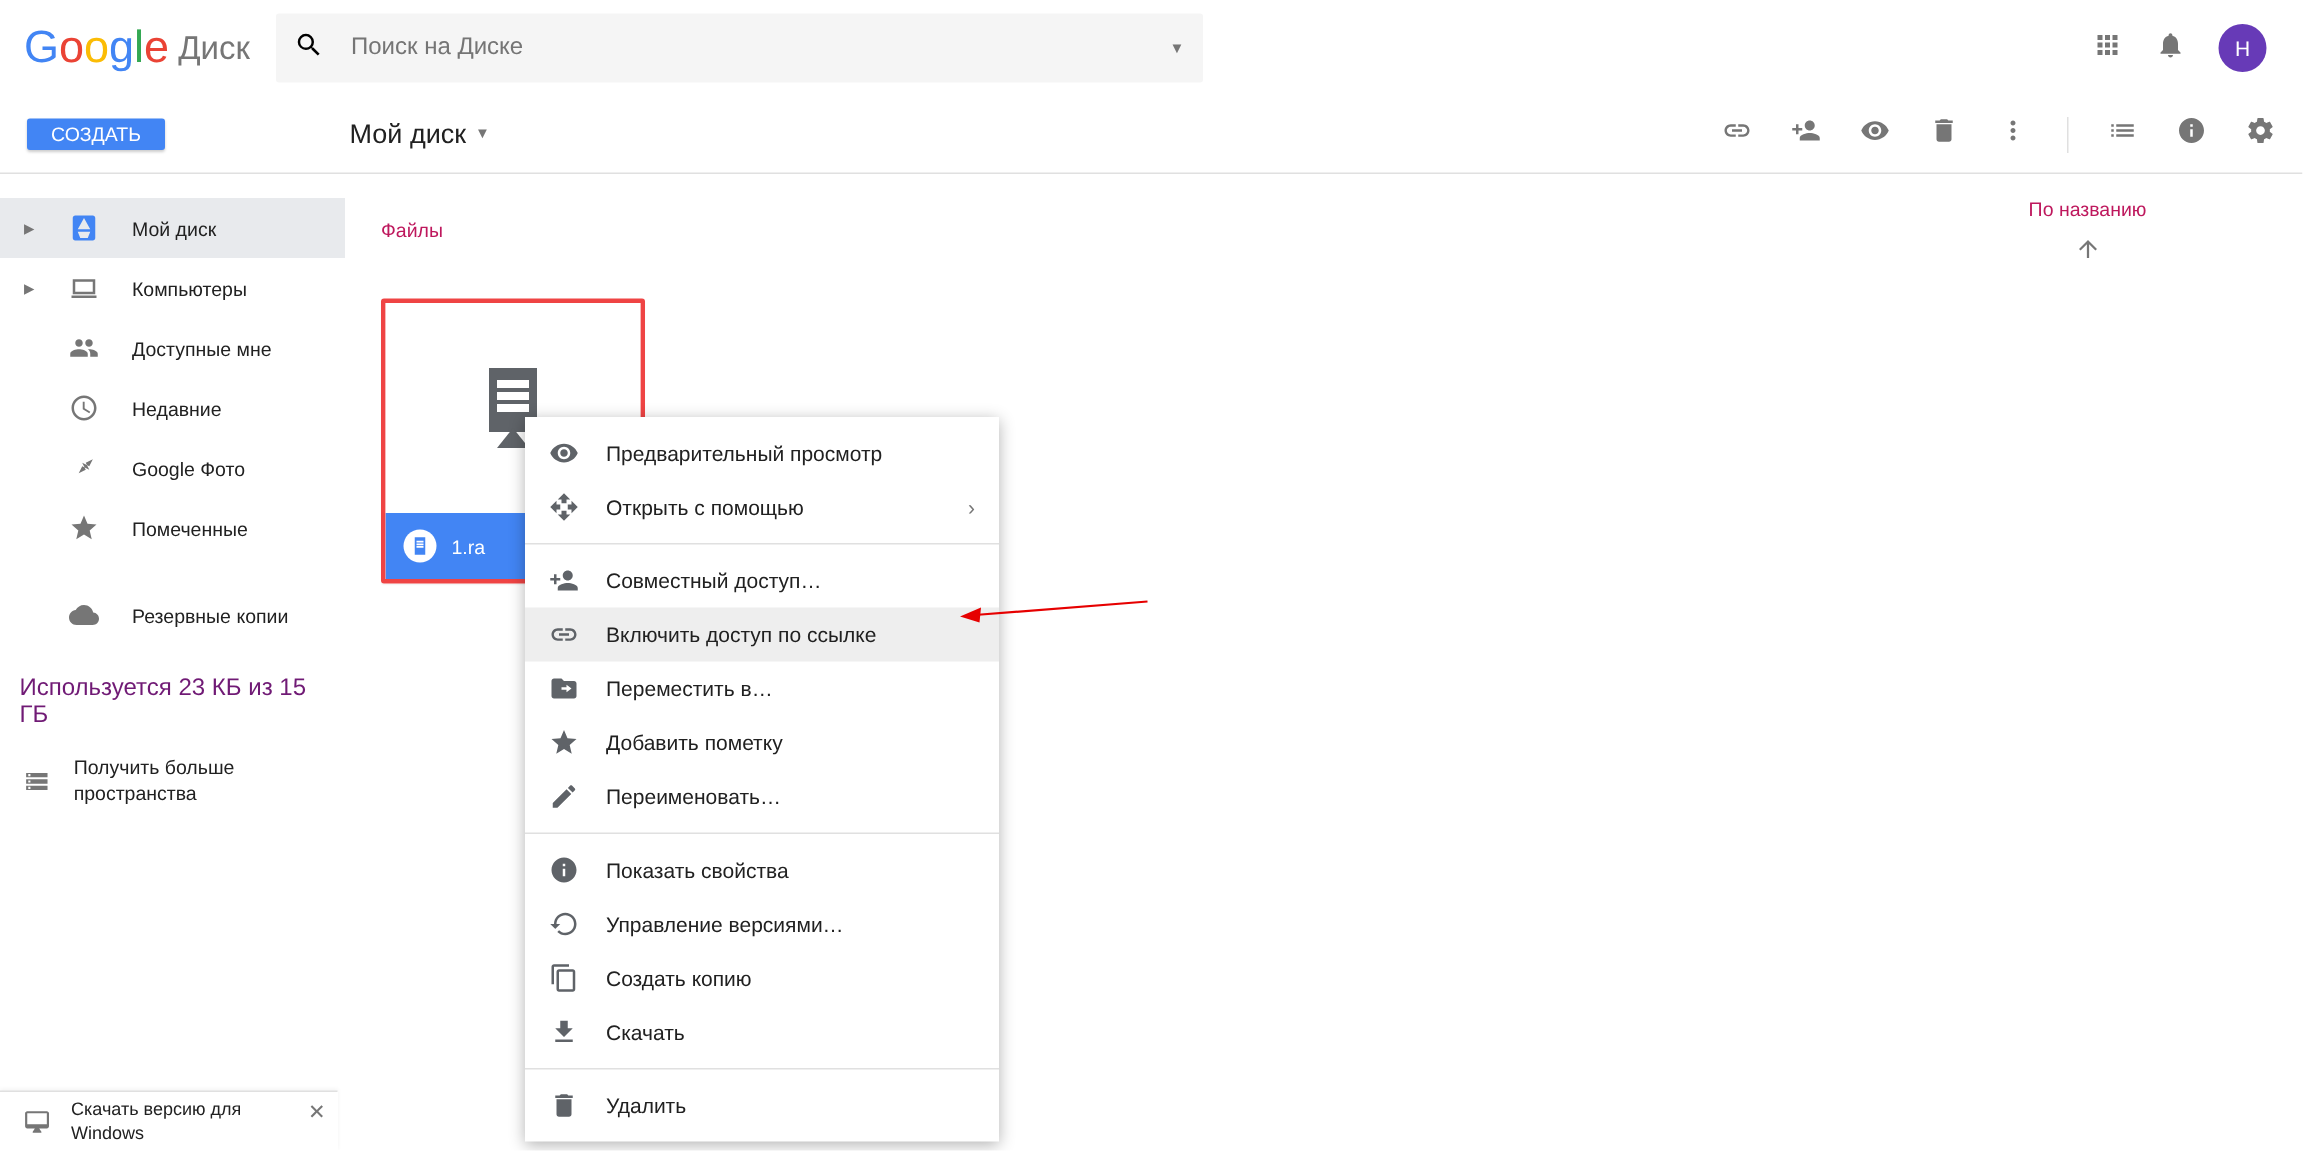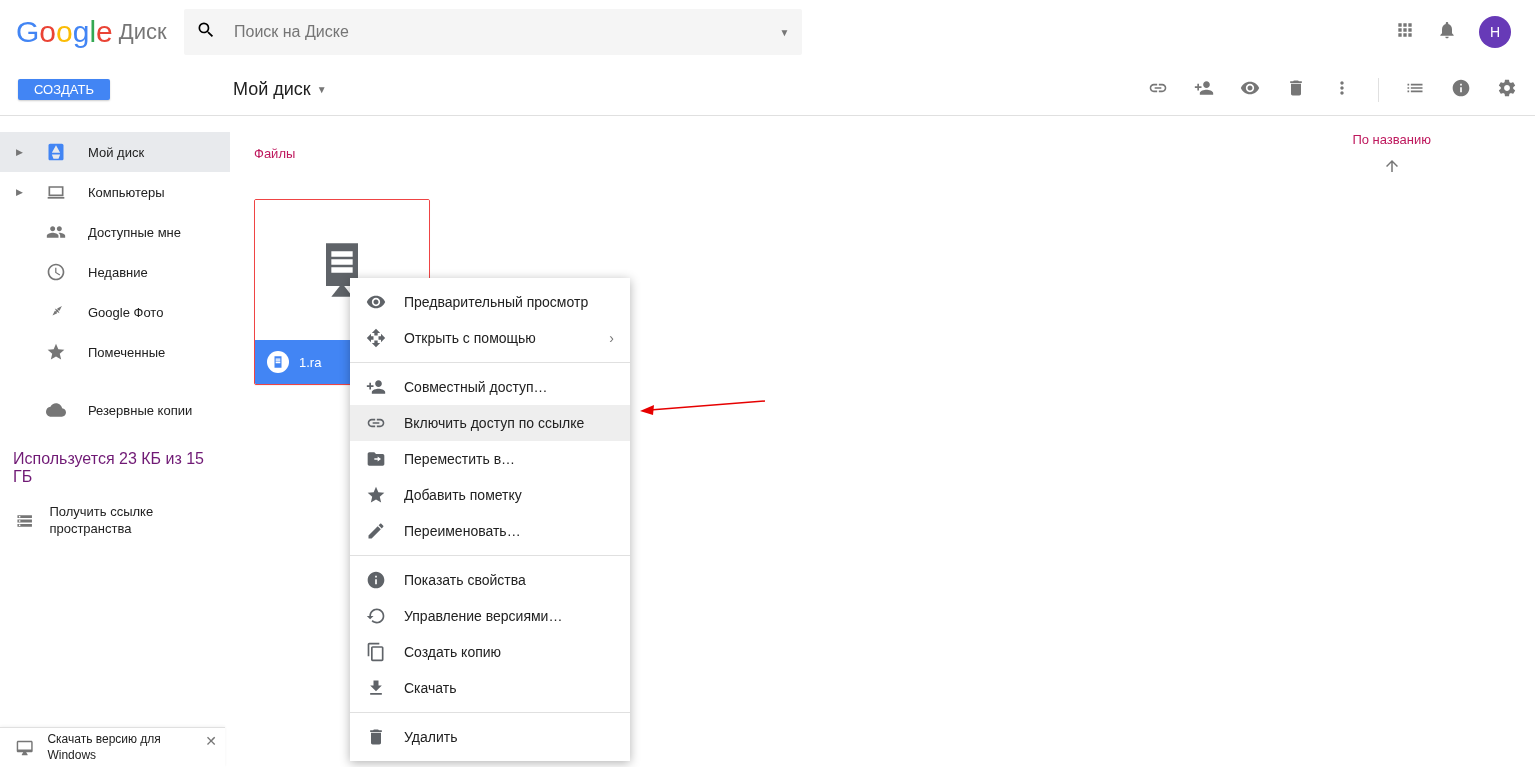--- a/index.html
+++ b/index.html
@@ -34,27 +34,27 @@
 .nav-item svg { fill:#767676; }
 .nav-item.active svg.drive-ic { fill:#4285F4; }
 .storage-text { padding:20px 13px 10px; font-size:16px; color:#701a75; }
 .storage-btn { display:flex; align-items:center; gap:16px; padding:8px 16px; font-size:13px; color:#212121; cursor:pointer; }
 .bottom-promo { position:absolute; bottom:0; left:0; width:225px; height:40px; border-top:1px solid #e0e0e0; display:flex; align-items:center; padding:0 8px 0 16px; gap:14px; font-size:12px; color:#212121; box-shadow:0 -1px 3px rgba(0,0,0,.05); }
 .bottom-promo .close-x { margin-left:auto; font-size:14px; color:#767676; cursor:pointer; margin-bottom:14px;}
 .main { flex:1; background:#fff; padding:16px 24px; position:relative; }
 .files-head { display:flex; align-items:center; font-size:13px; color:#be185d; }
 .files-head .sort { margin-left:auto; display:flex; align-items:center; gap:10px; padding-right:80px;flex-direction:column; }
 .files-head .sort svg { fill:#767676; }
-.file-tile { width:176px; margin-top:24px; border:1px solid #ef4444; border-radius:2px; overflow:hidden; cursor:pointer; box-shadow:0 1px 1px rgba(0,0,0,.05); }
+.file-tile { width:176px; margin-top:24px; border:3px solid #ef4444; border-radius:2px; overflow:hidden; cursor:pointer; box-shadow:0 1px 1px rgba(0,0,0,.05); }
 .file-tile .thumb { height:140px; background:#fff; display:flex; align-items:center; justify-content:center; }
 .file-tile .thumb svg { fill:#5f6368; }
 .file-tile .tile-foot { height:44px; background:#4285F4; color:#fff; display:flex; align-items:center; padding:0 12px; gap:10px; font-size:13px; }
 .file-tile .tile-foot .fcircle { width:22px; height:22px; border-radius:50%; background:#fff; display:flex; align-items:center; justify-content:center; }
 .file-tile .tile-foot .fcircle svg { fill:#4285F4; width:14px; height:14px; }
-.ctx-menu { position:absolute; left:350px; top:278px; width:280px; background:#fff; box-shadow:0 2px 10px rgba(0,0,0,.3); padding:6px 0; z-index:100; }
+.ctx-menu { position:absolute; left:350px; top:278px; width:316px; background:#fff; box-shadow:0 2px 10px rgba(0,0,0,.3); padding:6px 0; z-index:100; }
 .ctx-item { height:36px; display:flex; align-items:center; padding:0 16px; gap:18px; font-size:14px; color:#212121; cursor:pointer; }
 .ctx-item:hover, .ctx-item.hovered { background:#eeeeee; }
 .ctx-item svg { fill:#5f6368; width:20px; height:20px; }
 .ctx-item .chev { margin-left:auto; font-size:14px; color:#767676; }
 .ctx-sep { height:1px; background:#e0e0e0; margin:6px 0; }
 .arrow { position:absolute; left:640px; top:394px; z-index:101; }
 .arrow svg { overflow:visible; }
 </style>
 </head>
 <body>
@@ -186,21 +186,21 @@
             <path d="M19.35 10.04C18.67 6.59 15.64 4 12 4 9.11 4 6.6 5.64 5.35 8.04 2.34 8.36 0 10.91 0 14c0 3.31 2.69 6 6 6h13c2.76 0 5-2.24 5-5 0-2.64-2.05-4.78-4.65-4.96z"></path>
           </svg>
         </span>
       <span>Резервные копии</span>
     </div>
     <div class="storage-text">Используется 23 КБ из 15 ГБ</div>
     <div class="storage-btn">
       <svg width="20" height="20" viewBox="0 0 24 24" fill="#767676">
           <path d="M2 20h20v-4H2v4zm2-3h2v2H4v-2zM2 4v4h20V4H2zm4 3H4V5h2v2zm-4 7h20v-4H2v4zm2-3h2v2H4v-2z"></path>
         </svg>
-      <span style="line-height:1.3">Получить ссылке пространства</span>
+      <span style="line-height:1.3">Получить больше пространства</span>
     </div>
     <div class="bottom-promo">
       <svg width="20" height="20" viewBox="0 0 24 24" fill="#767676">
           <path d="M21 2H3c-1.1 0-2 .9-2 2v12c0 1.1.9 2 2 2h7l-2 3v1h8v-1l-2-3h7c1.1 0 2-.9 2-2V4c0-1.1-.9-2-2-2zm0 12H3V4h18v10z"></path>
         </svg>
       <span style="line-height:1.3">Скачать версию для Windows</span>
       <span class="close-x">✕</span>
     </div>
   </div>
 

